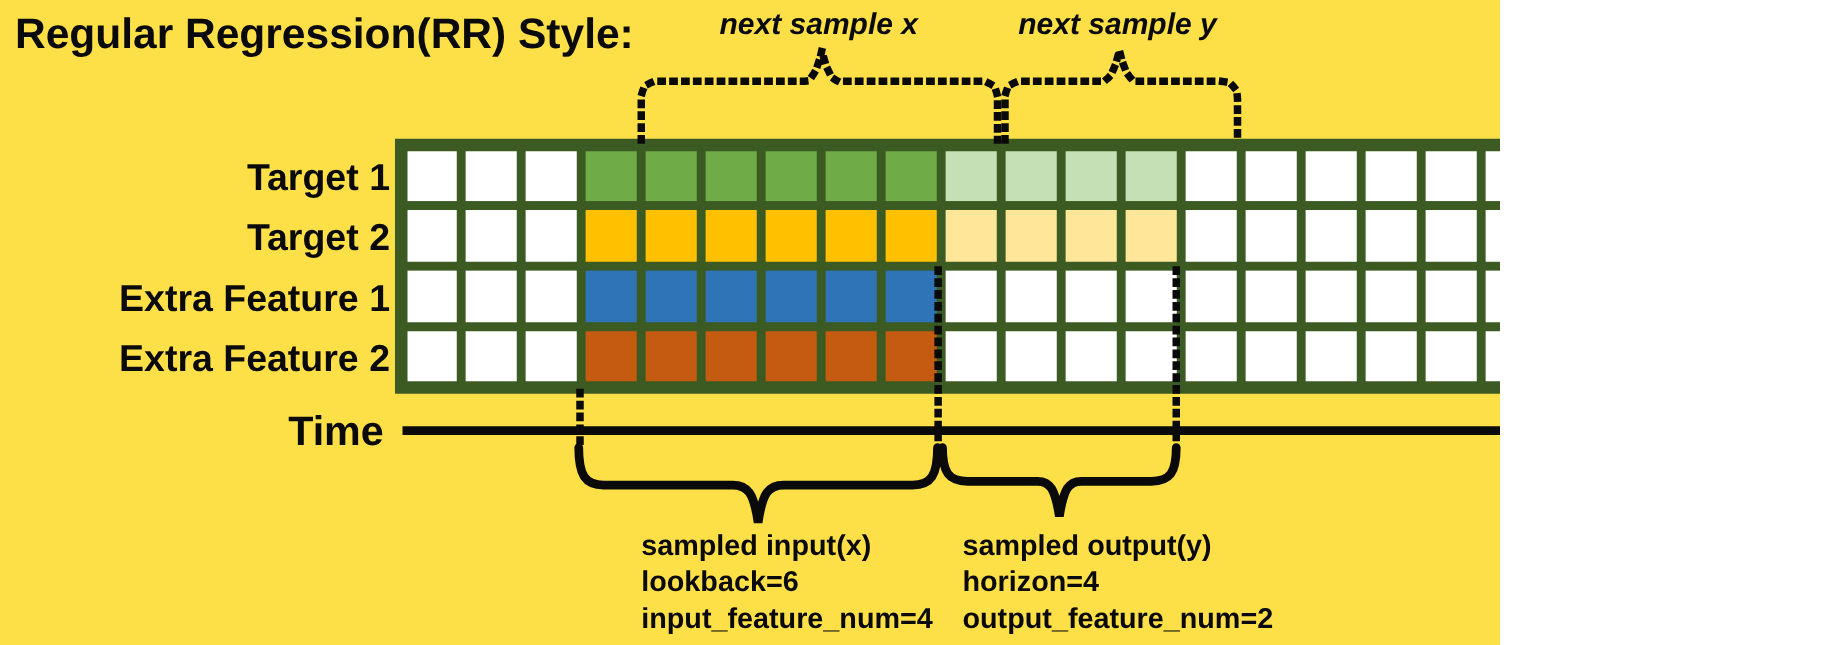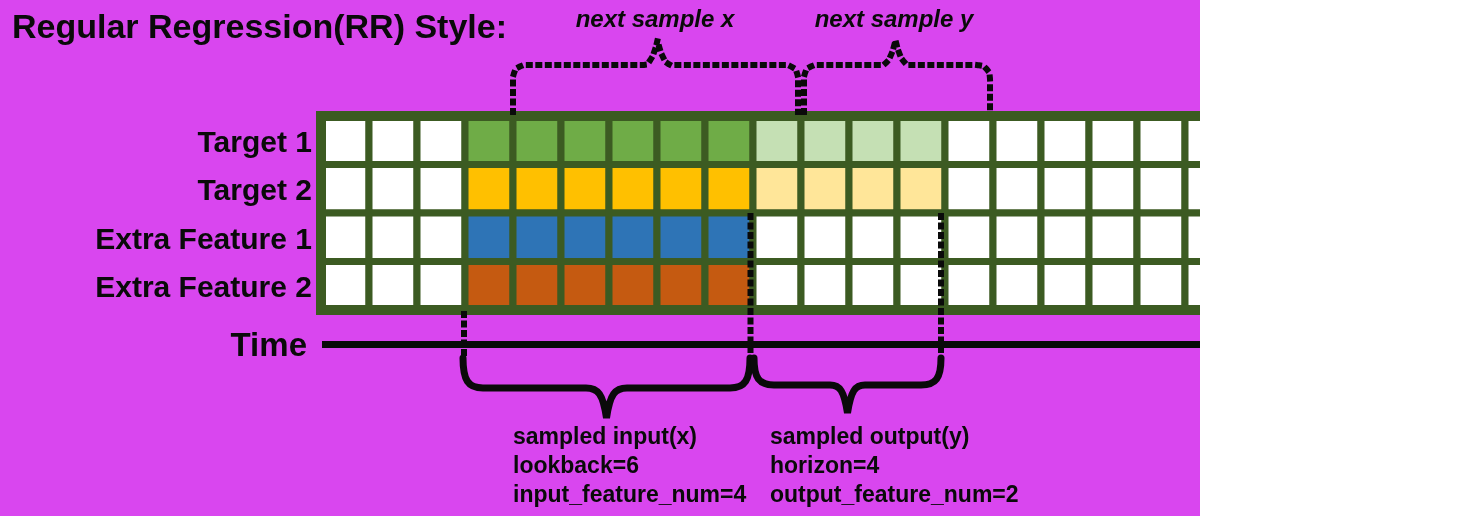--- a/index.html
+++ b/index.html
@@ -4,21 +4,21 @@
 <style>
   html, body {
     margin: 0;
     padding: 0;
     background: #ffffff;
   }
   .canvas {
     position: relative;
     width: 1200px;
     height: 516px;
-    background: #d946ef;
+    background: #fde047;
     overflow: hidden;
     font-family: "Liberation Sans", sans-serif;
   }
   svg { display: block; }
   text {
     fill: #0a0a0a;
     font-family: "Liberation Sans", sans-serif;
   }
   .title-text      { font-size: 34px; font-weight: bold; }
   .row-label       { font-size: 30px; font-weight: bold; text-anchor: end; }

